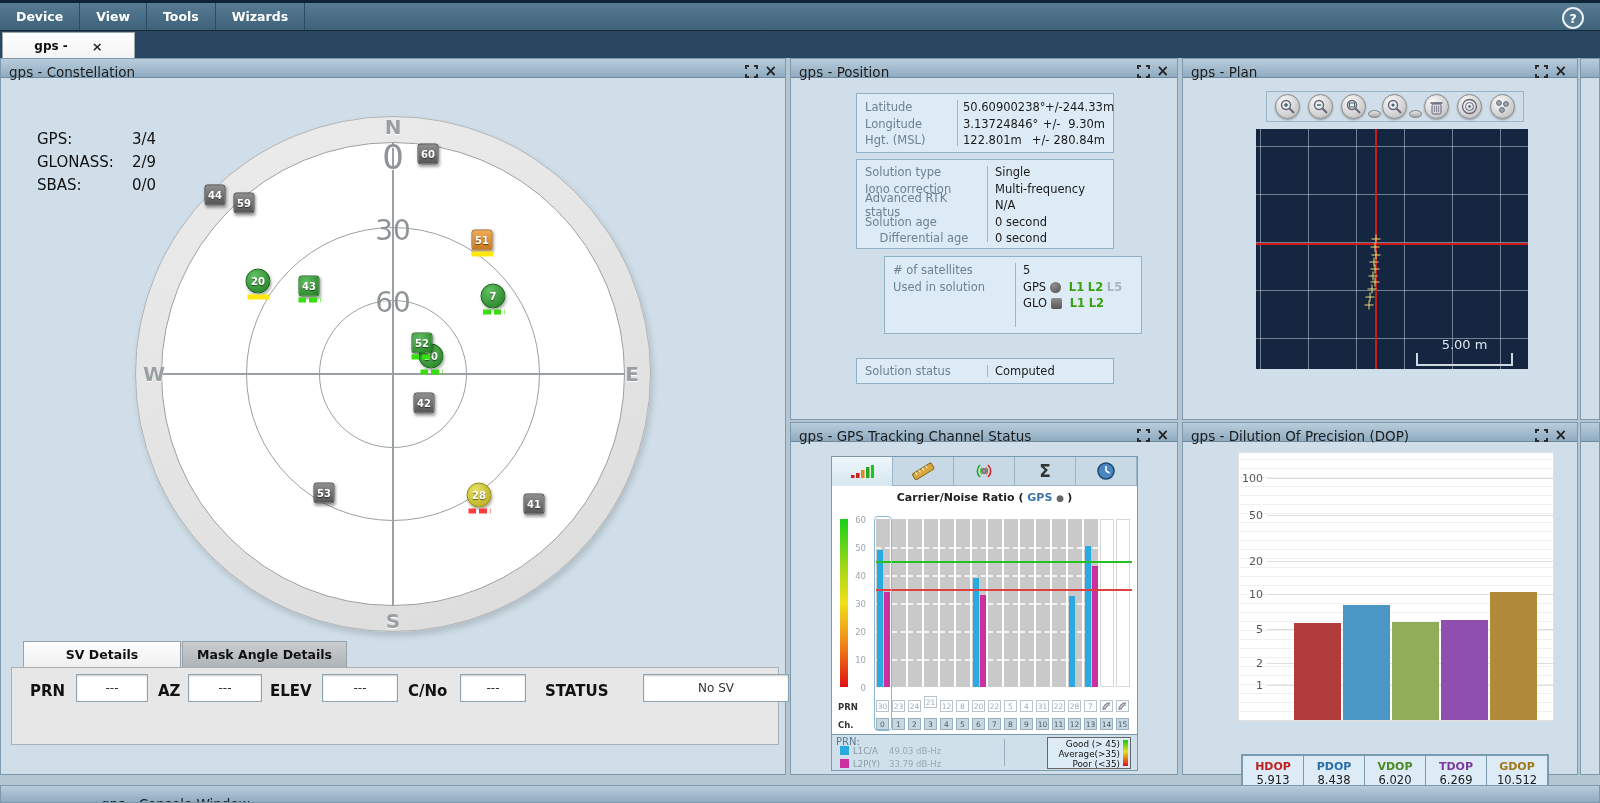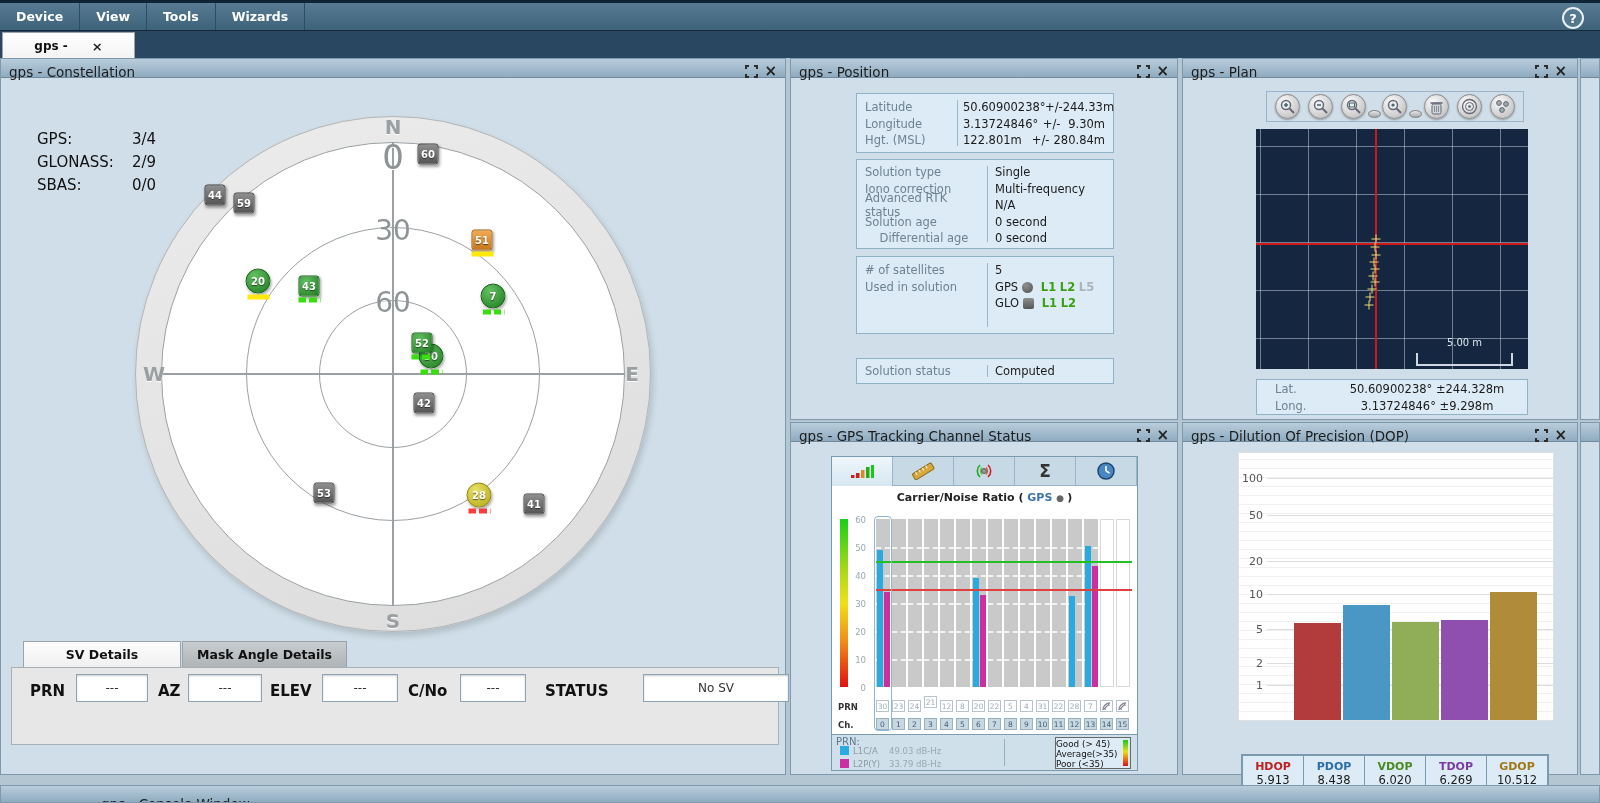--- a/index.html
+++ b/index.html
@@ -104,22 +104,22 @@
   .bar.l1{background:#29abe2;left:1px;}
   .bar.l2{background:#cc2f9f;left:7.5px;}
   .hline{position:absolute;height:1.5px;z-index:5;}
   .numbox{position:absolute;width:13px;height:12px;border:1px solid #b8c4cc;font-size:7.5px;color:#a0acb4;
     display:flex;align-items:center;justify-content:center;background:#fff;}
   .chbox{position:absolute;width:13px;height:12px;border:1px solid #9ab0bc;font-size:7.5px;color:#4a5e6a;
     display:flex;align-items:center;justify-content:center;background:#c6d8e2;}
   .rowlab{position:absolute;font-size:8.5px;font-weight:bold;color:#333;left:6px;}
   #trk-legend{position:absolute;left:0;right:0;bottom:0;height:36px;background:#cfe0ea;border-top:1px solid #7a9ab0;font-size:8.5px;}
   .sw{display:inline-block;width:9px;height:9px;vertical-align:-1px;margin-right:4px;}
-  #qual-box{position:absolute;right:6px;top:2px;width:76px;height:32px;border:1px solid #666;background:#dcebf5;
-    font-size:8.8px;color:#111;padding:1px 10px 0 0;line-height:10px;}
+  #qual-box{position:absolute;right:6px;top:2px;width:84px;height:32px;border:1px solid #666;background:#dcebf5;
+    font-size:8.8px;color:#111;text-align:right;padding:1px 10px 0 0;line-height:10px;}
   #qual-grad{position:absolute;right:2px;top:2px;bottom:2px;width:5px;
     background:linear-gradient(#18c818,#e8e018 45%,#e01010);}
   #ch0-hl{position:absolute;border:1.5px solid #8ab8d8;border-radius:4px;pointer-events:none;z-index:6;}
 
   
   #plan-toolbar{position:absolute;left:83px;top:4px;width:258px;height:31px;border:1px solid #9ab4c8;
     display:flex;align-items:center;justify-content:space-evenly;}
   .tool-btn{width:25px;height:25px;border-radius:50%;background:radial-gradient(circle at 35% 30%,#fafafa,#b6b6b6);
     border:1px solid #8a8a8a;display:flex;align-items:center;justify-content:center;box-shadow:0 1px 2px rgba(0,0,0,.3);}
   .tool-badge{width:13px;height:8px;border-radius:50%;background:linear-gradient(#e8e8e8,#a8a8a8);
@@ -128,21 +128,21 @@
     background-image:linear-gradient(90deg,rgba(205,215,225,.5) 1px,rgba(0,0,0,0) 1px),
                      linear-gradient(rgba(205,215,225,.5) 1px,rgba(0,0,0,0) 1px);
     background-size:48px 48px;background-position:4px 17px;overflow:hidden;}
   #plan-vline{position:absolute;left:119px;top:0;width:2px;height:240px;background:#d01818;}
   #plan-hline{position:absolute;left:0;top:114px;width:272px;height:2px;background:#d01818;}
   .pmark{position:absolute;width:9px;height:9px;transform:translate(-50%,-50%);z-index:3;}
   .pmark::before{content:"";position:absolute;left:3.8px;top:0;width:1.6px;height:9px;background:#ead975;}
   .pmark::after{content:"";position:absolute;top:3.8px;left:0;height:1.6px;width:9px;background:#ead975;}
   #plan-scale{position:absolute;left:160px;top:224px;width:97px;height:13px;
     border-left:2px solid #cdd8e2;border-right:2px solid #cdd8e2;border-bottom:2px solid #cdd8e2;}
-  #plan-scale span{position:absolute;left:0;right:0;top:-16px;text-align:center;color:#dfe6ee;font-size:10px;}
+  #plan-scale span{position:absolute;left:0;right:0;top:-16px;text-align:center;color:#dfe6ee;font-size:13px;}
   #plan-info{position:absolute;left:73px;top:292px;width:272px;height:36px;background:#dcebf5;border:1.5px solid #8fb2c6;
     font-size:11.5px;color:#1a1a1a;}
   .plan-irow{display:flex;height:17px;align-items:center;}
   .plan-ilab{width:70px;padding-left:18px;color:#6e8292;flex:none;}
 
   
   #dop-chart{position:absolute;left:56px;top:2px;width:314px;height:267px;background:#fff;box-shadow:0 0 0 1px #e0e0e0;
     background-image:repeating-linear-gradient(0deg,rgba(0,0,0,0) 0 8px,#f0f0f0 8px 9px);}
   .dop-grid{position:absolute;left:28px;right:0;height:1px;background:#ddd;}
   .dop-tick{position:absolute;left:0;width:24px;text-align:right;font-size:11px;color:#555;transform:translateY(-50%);}
@@ -317,21 +317,21 @@
           </div>
           <div class="pos-row">
             <span class="pos-lab" style="width:126px;">Solution age</span>
             <span class="pos-val" style="padding-left:12px;">0 second</span>
           </div>
           <div class="pos-row">
             <span class="pos-lab" style="width:126px;text-align:center;">Differential age</span>
             <span class="pos-val" style="padding-left:12px;">0 second</span>
           </div>
         </div>
-      <div class="pos-box" id="pos-box3" style="top:169px;height:78px;">
+      <div class="pos-box" id="pos-box3" style="top:169px;height:78px;margin-left:28px;">
         <div class="vline" style="left:130px;"></div>
         <div class="pos-row" style="margin-top:5px;">
           <span class="pos-lab" style="width:126px;"># of satellites</span>
           <span class="pos-val" style="padding-left:12px;">5</span>
         </div>
         <div class="pos-row">
           <span class="pos-lab" style="width:126px;">Used in solution</span>
           <span class="pos-val" style="padding-left:12px;">
             <span>GPS</span><span class="sigdot"></span>
             <span class="grnfreq">L1</span>&nbsp;<span class="grnfreq">L2</span>&nbsp;<span class="grayfreq">L5</span>
@@ -435,30 +435,20 @@
           <div class="pmark" style="left: 119px; top: 118px;"></div>
           <div class="pmark" style="left: 120px; top: 126px;"></div>
           <div class="pmark" style="left: 118px; top: 133px;"></div>
           <div class="pmark" style="left: 119px; top: 140px;"></div>
           <div class="pmark" style="left: 117px; top: 147px;"></div>
           <div class="pmark" style="left: 119px; top: 153px;"></div>
           <div class="pmark" style="left: 116px; top: 160px;"></div>
           <div class="pmark" style="left: 114px; top: 168px;"></div>
           <div class="pmark" style="left: 113px; top: 176px;"></div>
         </div>
-      <div id="plan-info">
-        <div class="plan-irow">
-            <span class="plan-ilab">Lat.</span>
-            <span style="flex:1;text-align:center;">50.60900238° ±244.328m</span>
-          </div>
-        <div class="plan-irow">
-            <span class="plan-ilab">Long.</span>
-            <span style="flex:1;text-align:center;">3.13724846° ±9.298m</span>
-          </div>
-      </div>
     </div>
   </div>
 
   <div class="panel" style="left:790px;top:422px;width:388px;height:353px;">
     <div class="phead">
       <span>gps - GPS Tracking Channel Status</span>
       <div class="hicons" style="right:8px;">
         <span class="exp-ic">
             <i></i>
             <i></i>

